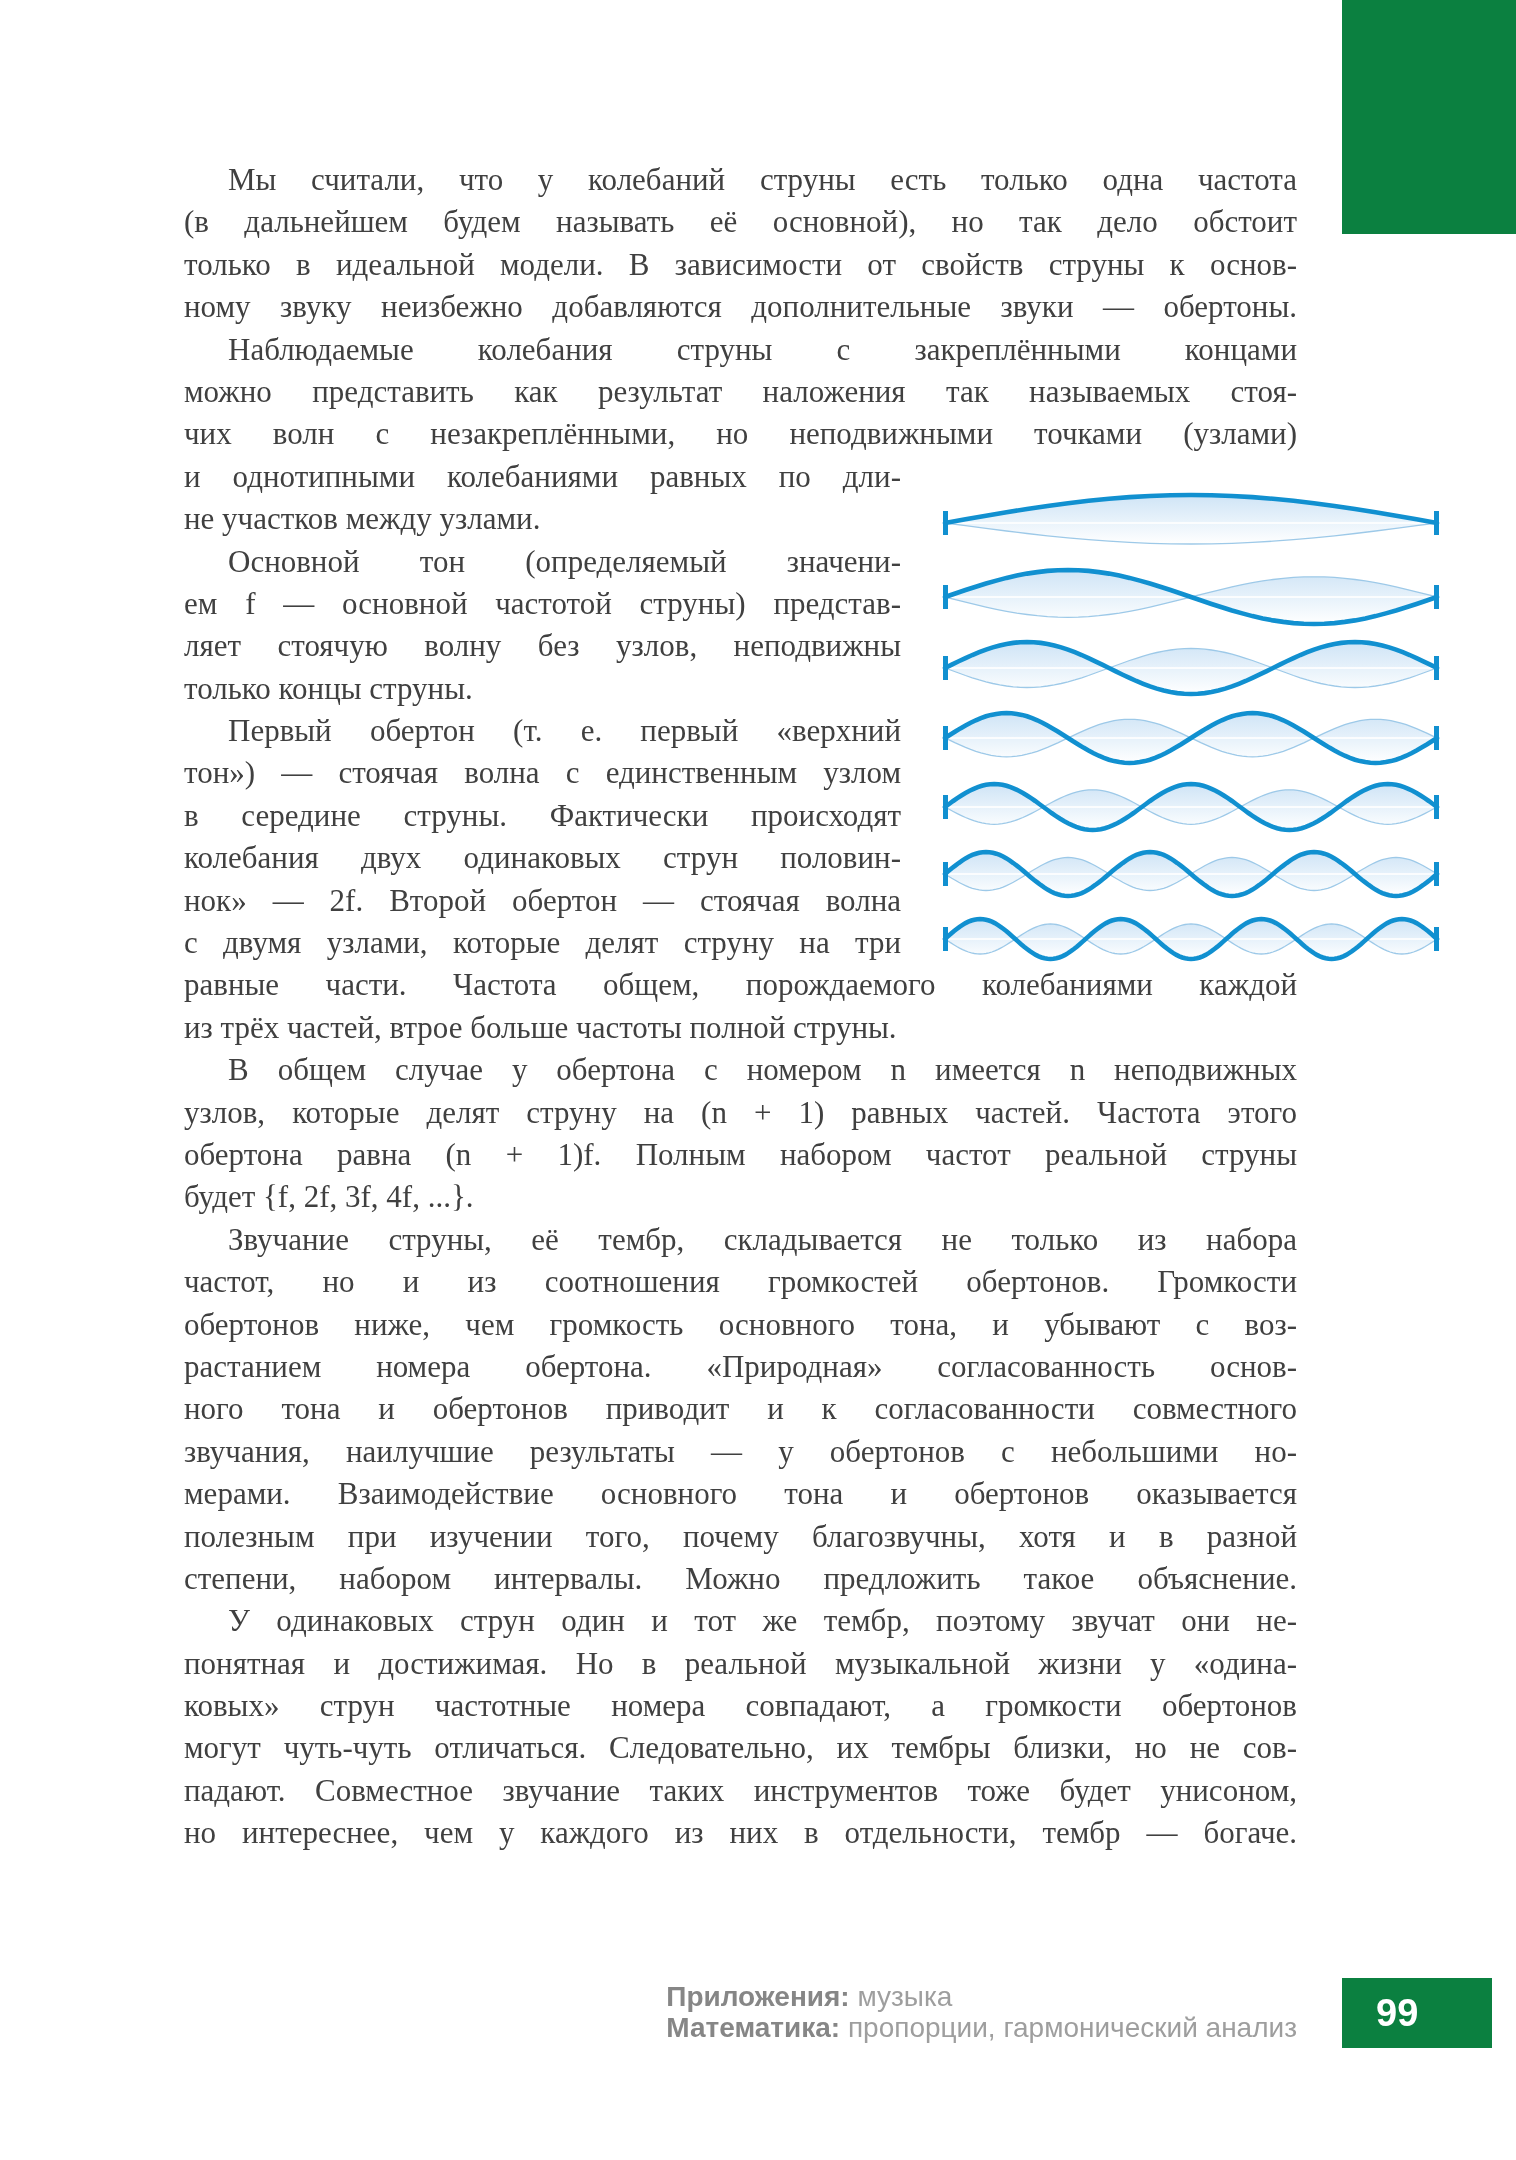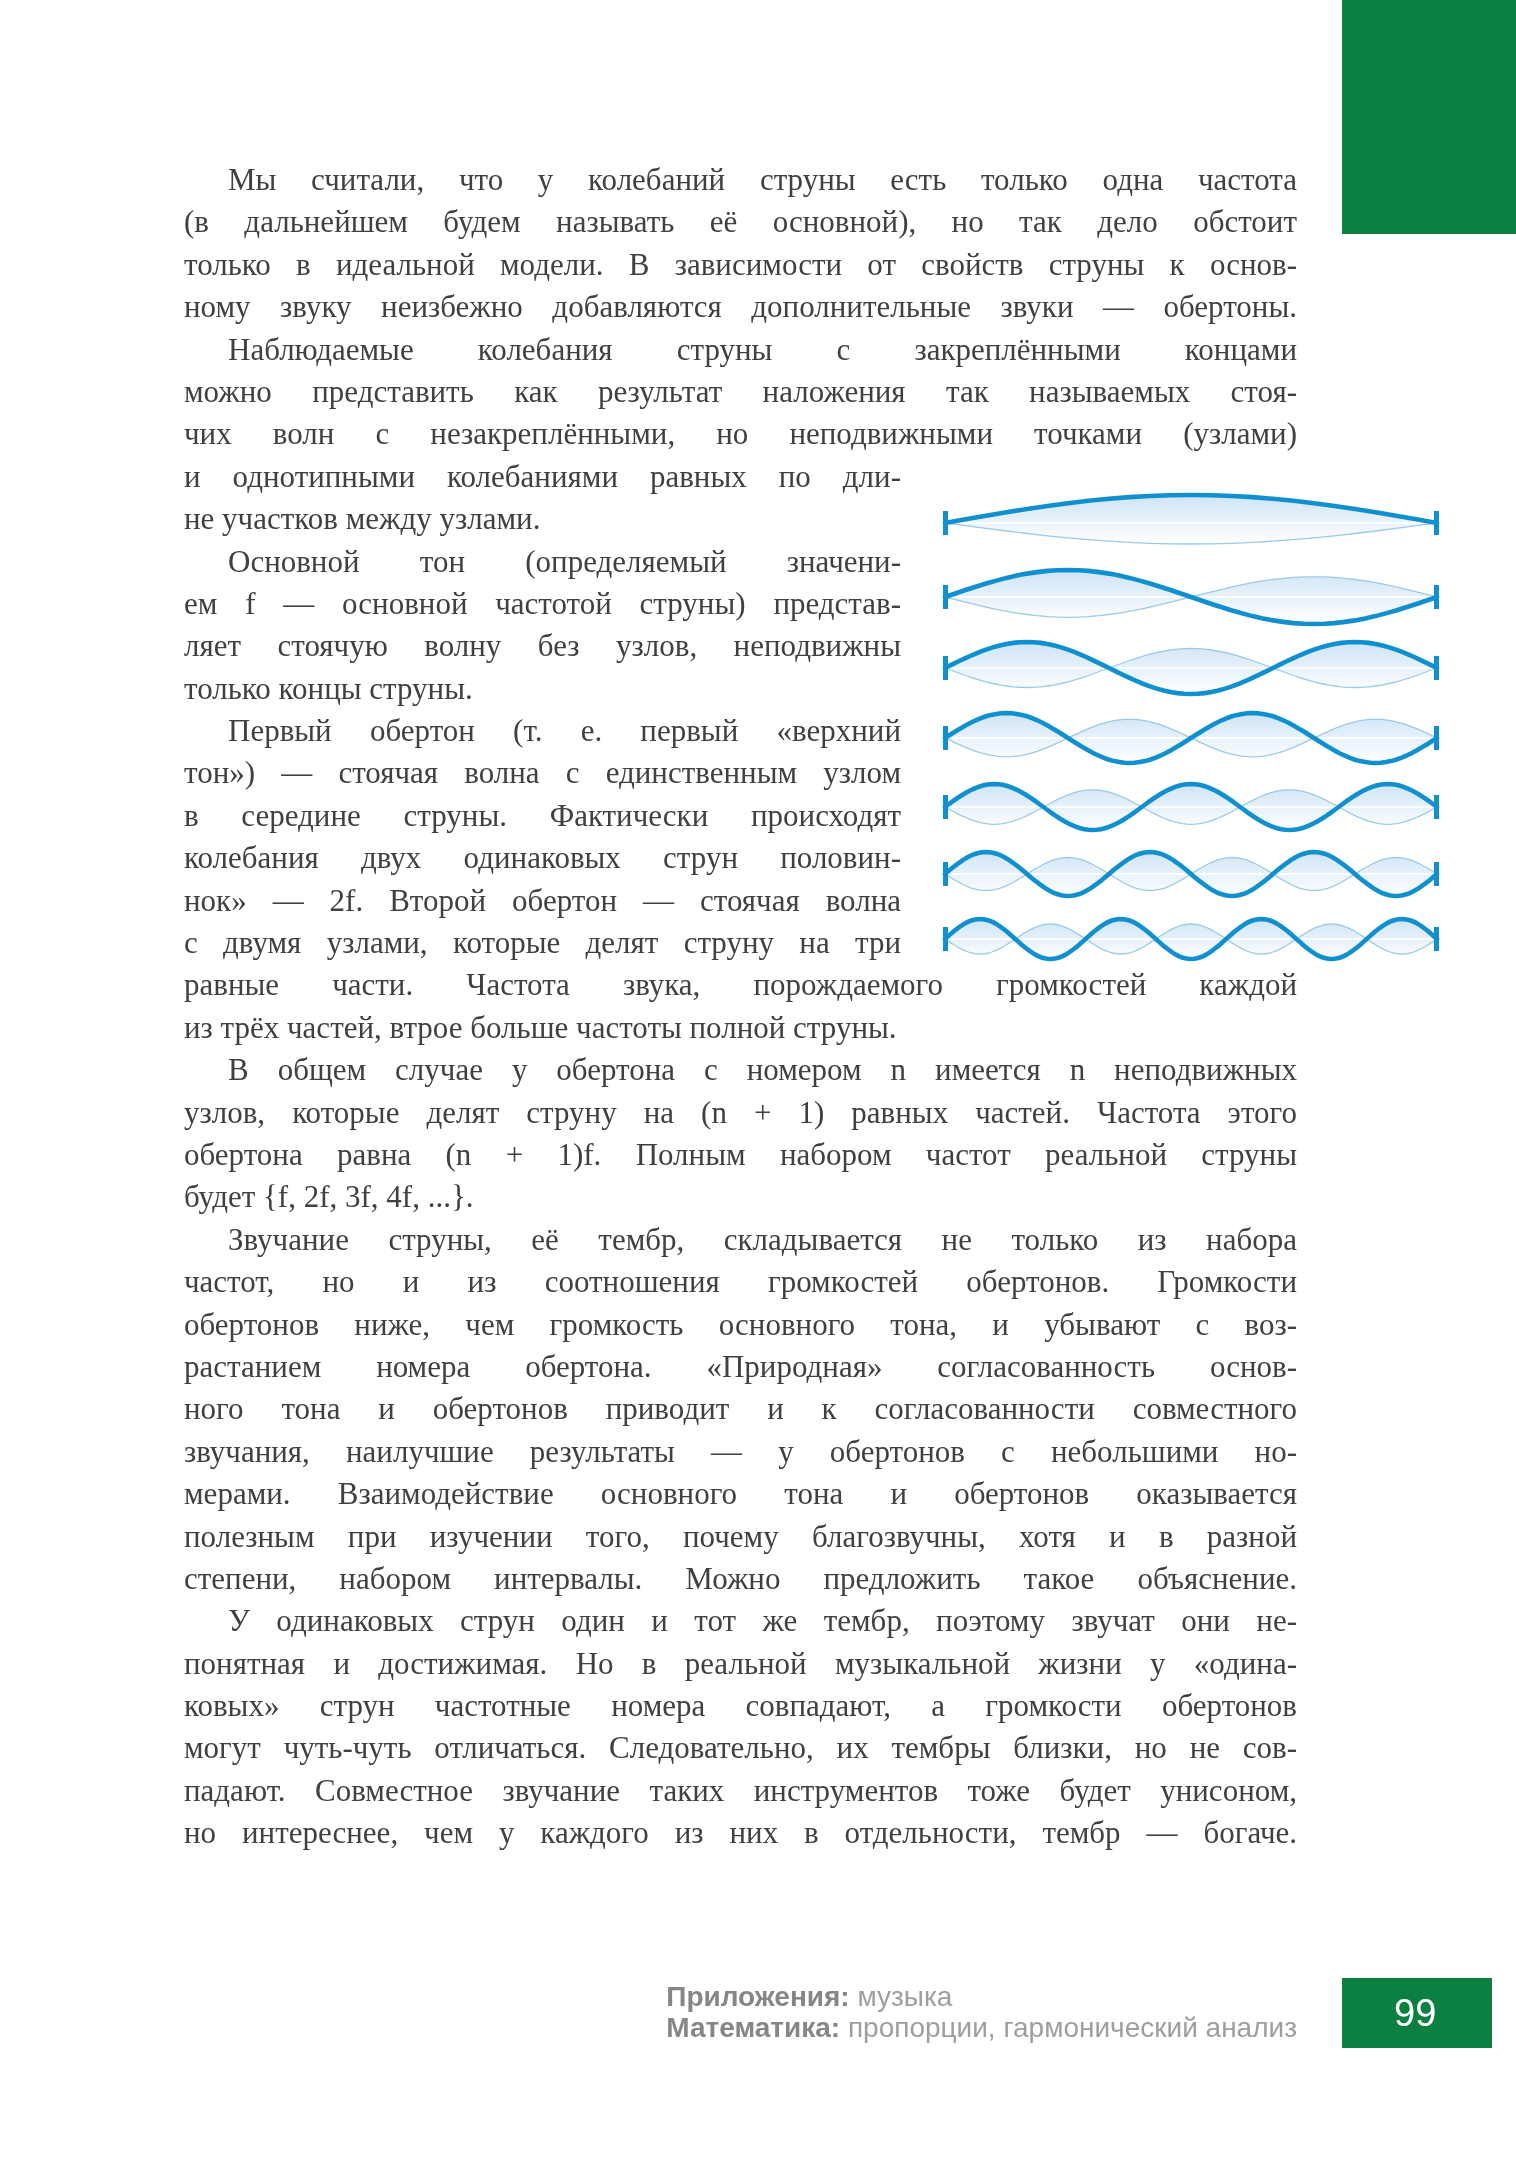--- a/index.html
+++ b/index.html
@@ -27,21 +27,21 @@
   }
   .footer-text {
     position:absolute; right:219px; top:1981px; text-align:left;
     font-family:"Liberation Sans", sans-serif; font-size:28px; line-height:31px;
     color:#9e9e9e;
   }
   .footer-text b { color:#868686; font-weight:700; }
   .page-number-box {
     position:absolute; left:1342px; top:1978px; width:150px; height:70px;
     color:#ffffff; font-family:"Liberation Sans", sans-serif;
-    font-size:38px; font-weight:400; line-height:70px; padding-left:52px;
+    font-size:38px; font-weight:700; line-height:70px; padding-left:34px;
     box-sizing:border-box;
   }
 </style>
 </head>
 <body>
 
 <div class="page">
 
   <div class="green-block-top" style="background: rgb(11, 128, 64);"></div>
 
@@ -58,21 +58,21 @@
       <div class="ln sh ind">Основной тон (определяемый значени-</div>
       <div class="ln sh">ем f — основной частотой струны) представ-</div>
       <div class="ln sh">ляет стоячую волну без узлов, неподвижны</div>
       <div class="ln sh pl">только концы струны.</div>
       <div class="ln sh ind">Первый обертон (т. е. первый «верхний</div>
       <div class="ln sh">тон») — стоячая волна с единственным узлом</div>
       <div class="ln sh">в середине струны. Фактически происходят</div>
       <div class="ln sh">колебания двух одинаковых струн половин-</div>
       <div class="ln sh">нок» — 2f. Второй обертон — стоячая волна</div>
       <div class="ln sh">с двумя узлами, которые делят струну на три</div>
-      <div class="ln">равные части. Частота звука, порождаемого громкостей каждой</div>
+      <div class="ln">равные части. Частота общем, порождаемого колебаниями каждой</div>
       <div class="ln pl">из трёх частей, втрое больше частоты полной струны.</div>
       <div class="ln ind">В общем случае у обертона с номером n имеется n неподвижных</div>
       <div class="ln">узлов, которые делят струну на (n + 1) равных частей. Частота этого</div>
       <div class="ln">обертона равна (n + 1)f. Полным набором частот реальной струны</div>
       <div class="ln pl">будет {f, 2f, 3f, 4f, ...}.</div>
       <div class="ln ind">Звучание струны, её тембр, складывается не только из набора</div>
       <div class="ln">частот, но и из соотношения громкостей обертонов. Громкости</div>
       <div class="ln">обертонов ниже, чем громкость основного тона, и убывают с воз-</div>
       <div class="ln">растанием номера обертона. «Природная» согласованность основ-</div>
       <div class="ln">ного тона и обертонов приводит и к согласованности совместного</div>

